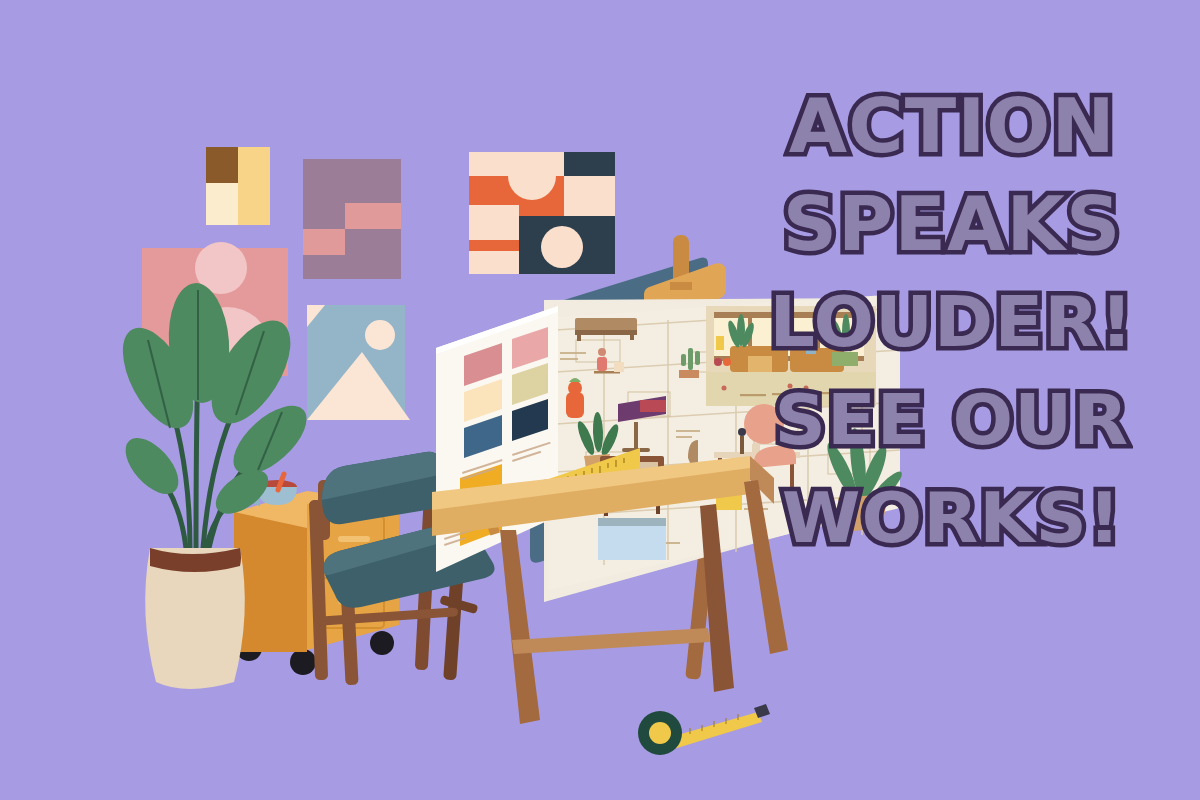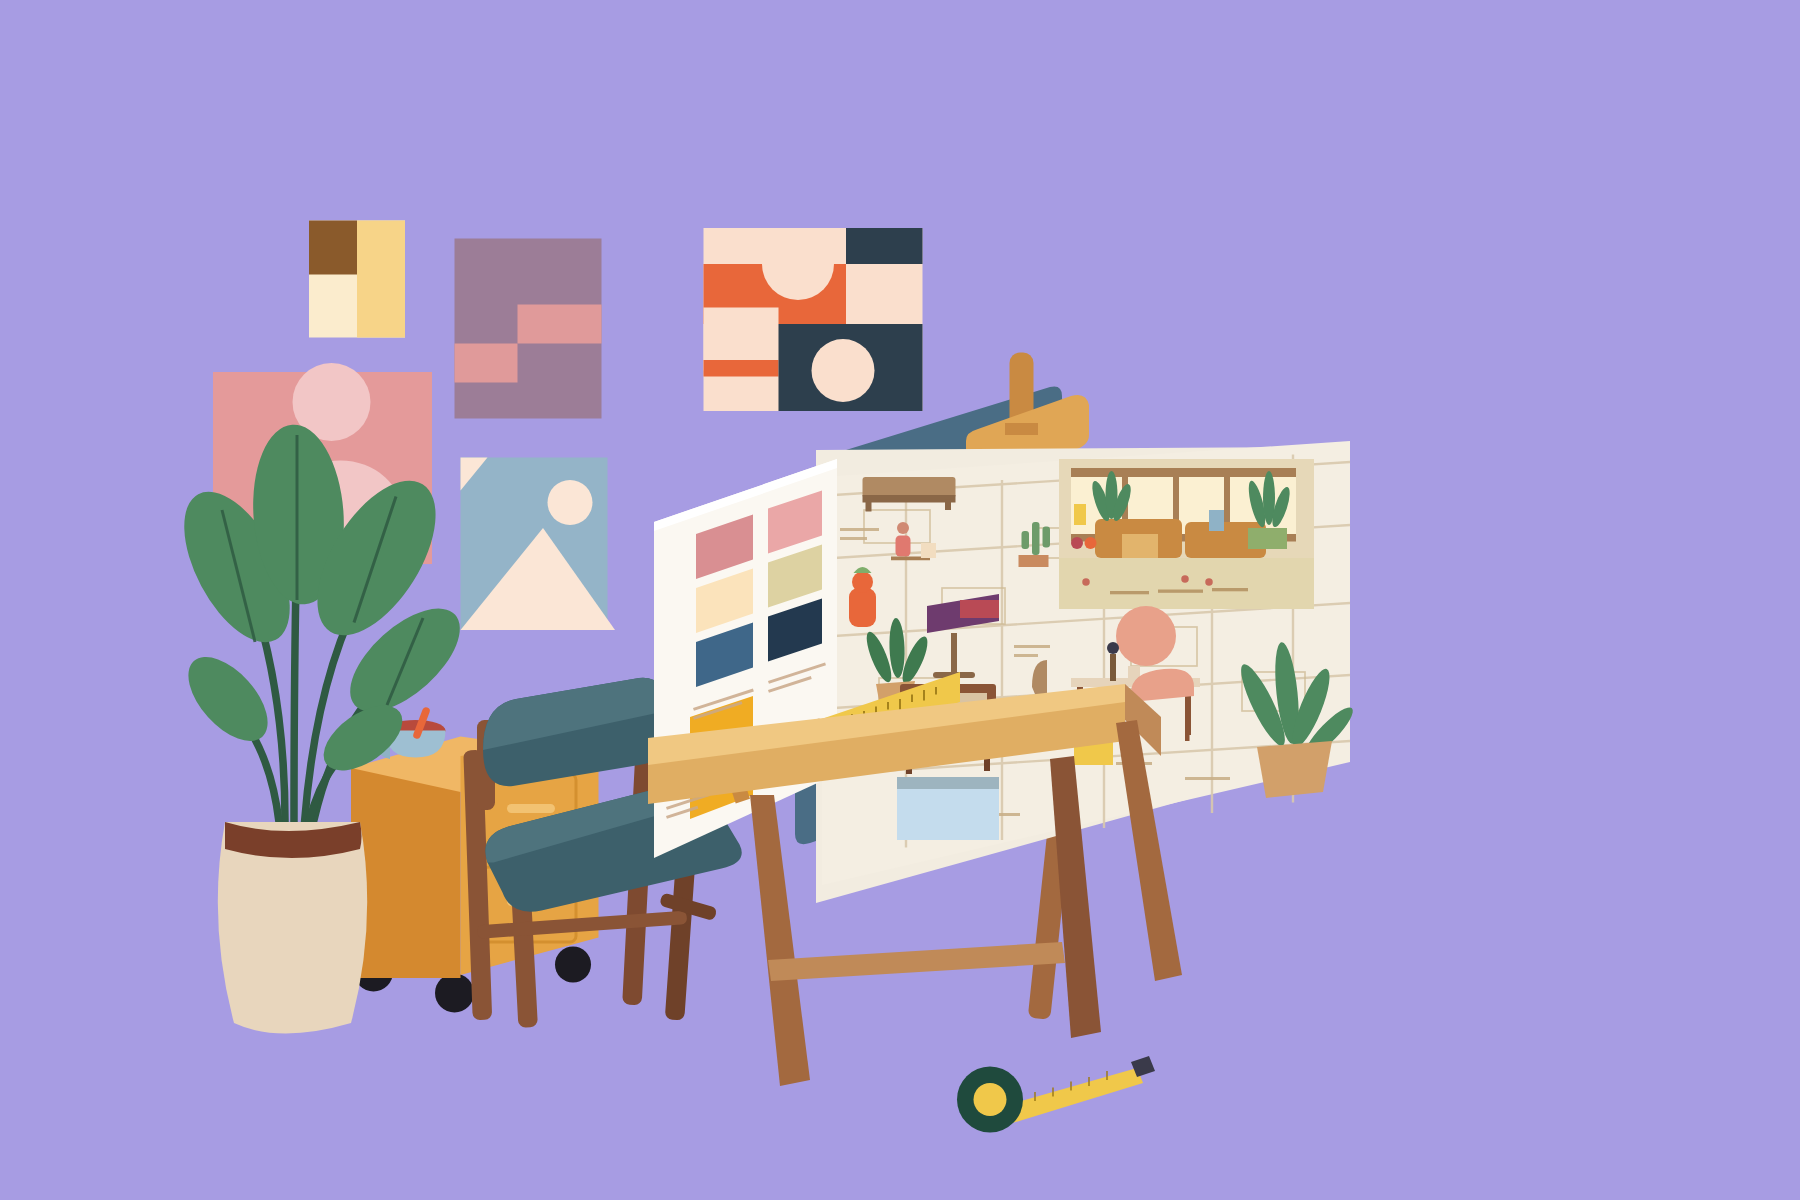--- a/index.html
+++ b/index.html
@@ -406,14 +406,21 @@
             <path d="M738 714 l0 6"></path>
       </g>
       <circle cx="660" cy="733" r="22" fill="#1f4a3d"></circle>
       <circle cx="660" cy="733" r="11" fill="#f0c84a"></circle>
       <path d="M754 708 l12 -4 4 10 -12 4 z" fill="#3a3a4a"></path>
     </g>
 
   </svg>
   </div>
 
+  <div id="headline">
+    <div class="hl-line">ACTION</div>
+    <div class="hl-line">SPEAKS</div>
+    <div class="hl-line small">LOUDER!</div>
+    <div class="hl-line small">SEE OUR</div>
+    <div class="hl-line small">WORKS!</div>
+  </div>
 
 </div>
 
 </body></html>

